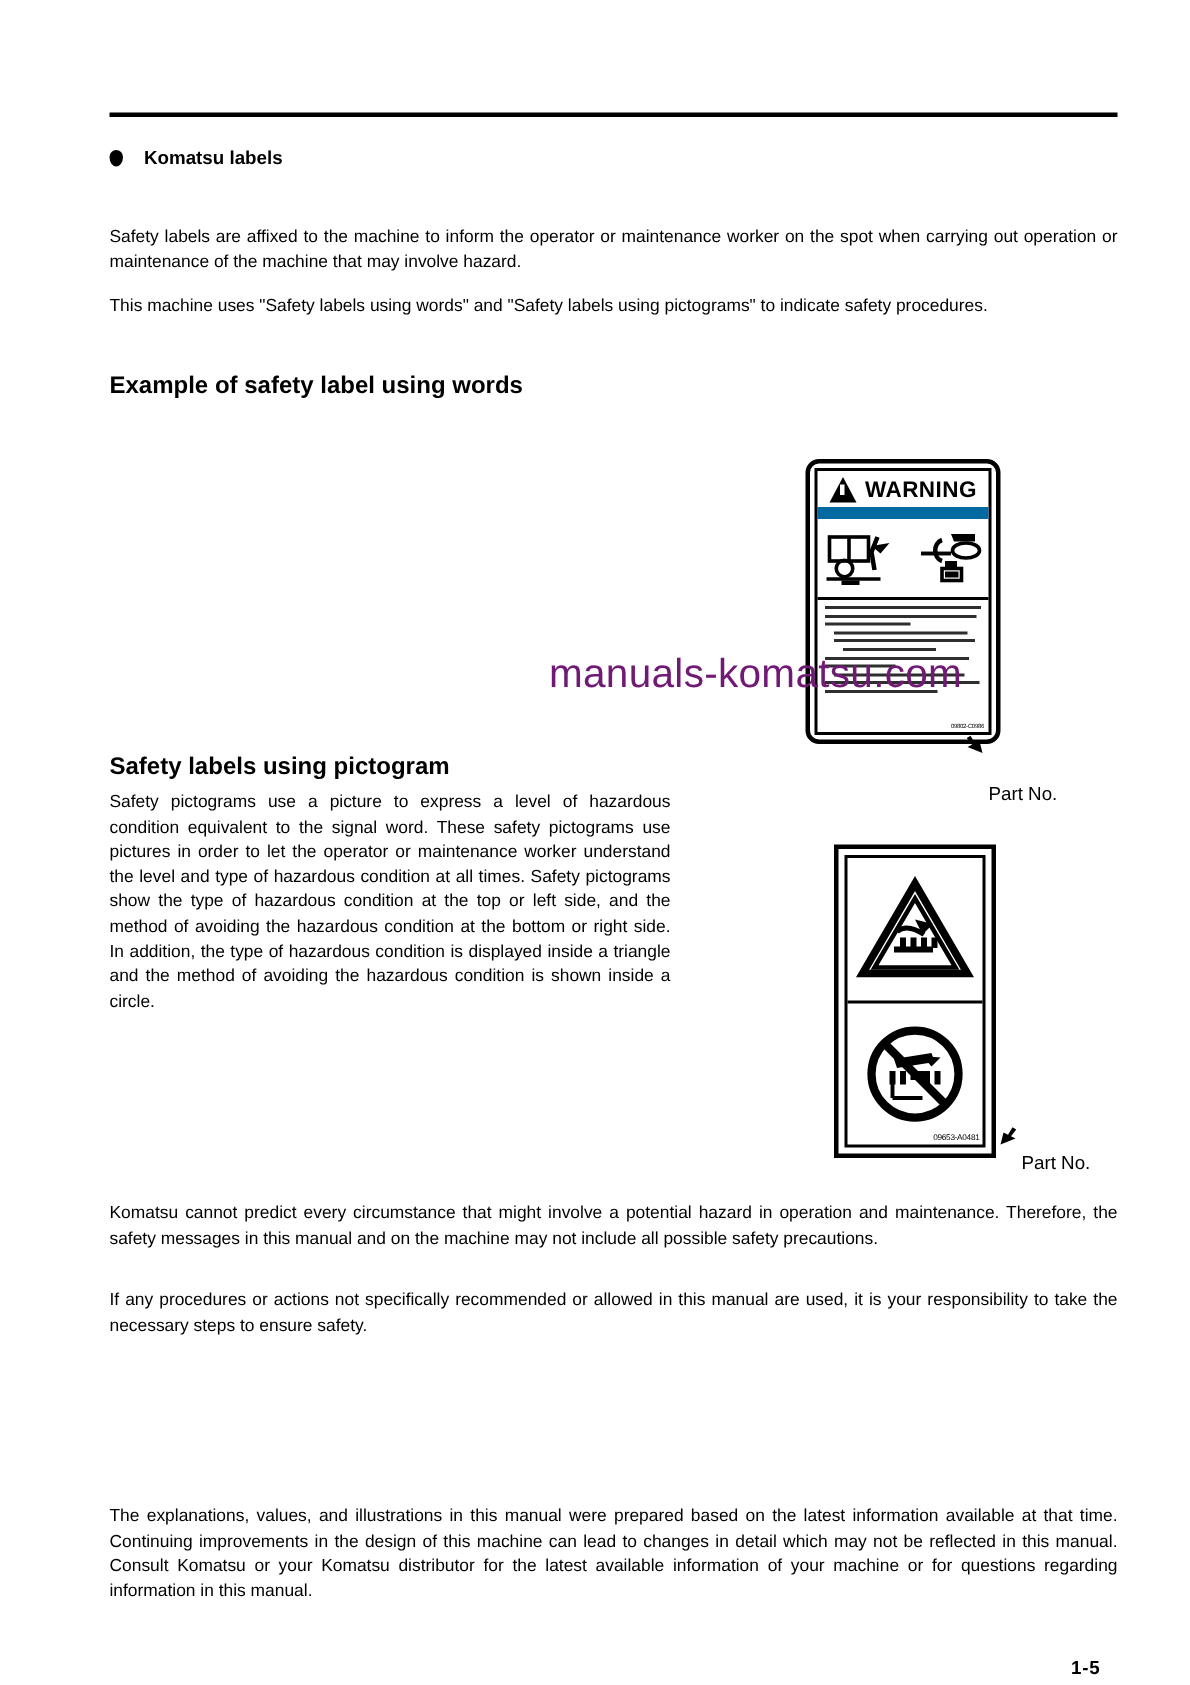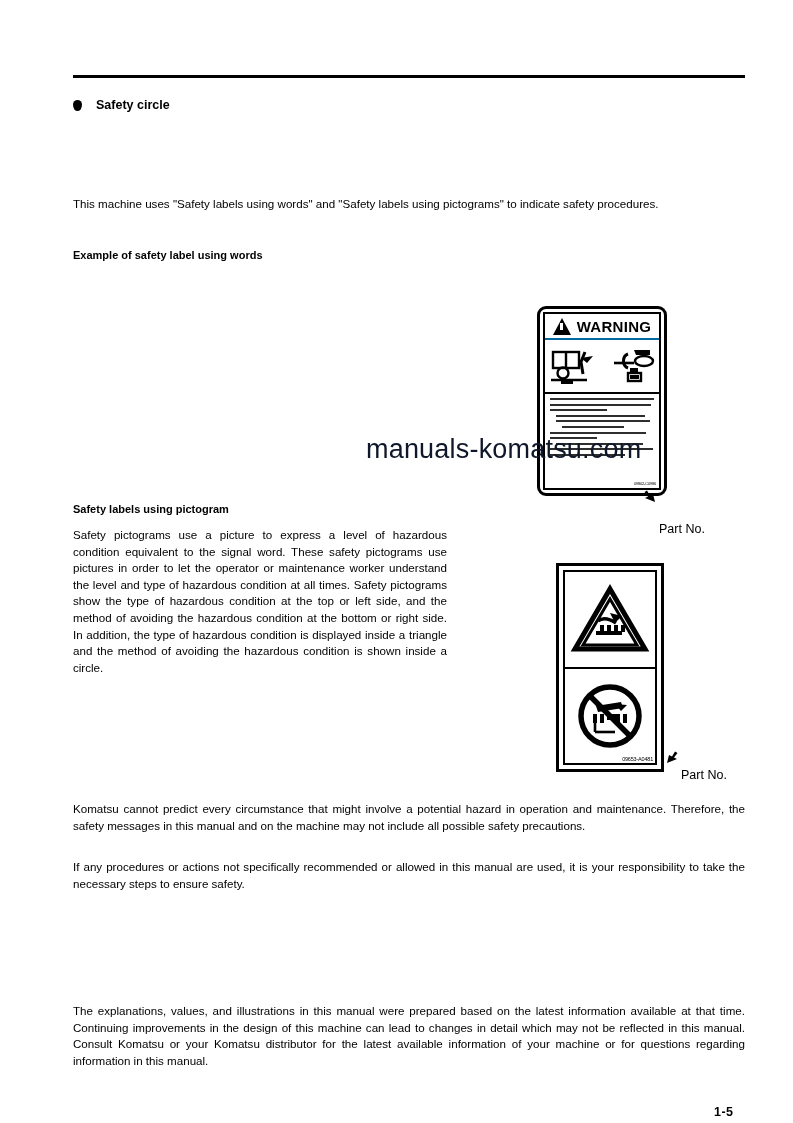--- a/index.html
+++ b/index.html
@@ -78,21 +78,21 @@
     font-size: 11.6px;
     line-height: 16.5px;
     text-align: justify;
     text-justify: inter-word;
   }
   .p-intro1 { left: 73px; top: 150px; width: 672px; }
   .p-intro2 { left: 73px; top: 196px; width: 672px; }
 
   .subhead {
     position: absolute;
-    font-size: 11px;
+    font-size: 16px;
     font-weight: bold;
   }
   .sh-words { left: 73px; top: 249px; }
   .sh-picto { left: 73px; top: 503px; }
 
   .p-picto {
     left: 73px;
     top: 527px;
     width: 374px;
     font-size: 11.6px;
@@ -122,21 +122,21 @@
   .warn-inner {
     width: 100%;
     height: 100%;
     border: 2px solid #000;
     box-sizing: border-box;
     display: flex;
     flex-direction: column;
   }
   .warn-bar {
     height: 24px;
-    border-bottom: 2px solid #0369a1;
+    border-bottom: 8px solid #0369a1;
     display: flex;
     align-items: center;
     justify-content: center;
     gap: 6px;
     flex: 0 0 auto;
   }
   .warn-bar .tri {
     width: 0; height: 0;
     border-left: 9px solid transparent;
     border-right: 9px solid transparent;
@@ -274,23 +274,24 @@
 </style>
 </head>
 <body>
 
 <div class="page">
 
   <div class="header-rule"></div>
 
   <div class="bullet-heading">
     <span class="bullet-mark"></span>
-    <span class="bullet-heading-text">Safety circle</span>
+    <span class="bullet-heading-text">Komatsu labels</span>
   </div>
 
+  <div class="para p-intro1">Safety labels are affixed to the machine to inform the operator or maintenance worker on the spot when carrying out operation or maintenance of the machine that may involve hazard.</div>
   <div class="para p-intro2">This machine uses "Safety labels using words" and "Safety labels using pictograms" to indicate safety procedures.</div>
 
   <div class="subhead sh-words">Example of safety label using words</div>
 
   <div class="warn-label">
     <div class="warn-inner">
 
       <div class="warn-bar">
         <span class="tri"></span>
         <span class="warn-word">WARNING</span>
@@ -383,17 +384,17 @@
 
   <svg class="arrow-cursor arrow-2" viewBox="0 0 16 16">
     <path d="M3 13 L13 9 L10 7.5 L13.5 3 L11 1.5 L8 6.5 L5 5 Z" fill="#000"></path>
   </svg>
   <div class="partno partno-2">Part No.</div>
 
   <div class="para p-bot1">Komatsu cannot predict every circumstance that might involve a potential hazard in operation and maintenance. Therefore, the safety messages in this manual and on the machine may not include all possible safety precautions.</div>
   <div class="para p-bot2">If any procedures or actions not specifically recommended or allowed in this manual are used, it is your responsibility to take the necessary steps to ensure safety.</div>
   <div class="para p-bot4">The explanations, values, and illustrations in this manual were prepared based on the latest information available at that time.  Continuing  improvements  in the design of this machine can lead to changes in detail which may not be reflected in this manual.  Consult Komatsu or your Komatsu distributor for the latest available information of your machine or for  questions  regarding information in this manual.</div>
 
-  <div class="watermark" style="color: #0f172a;">manuals-komatsu.com</div>
+  <div class="watermark" style="color: #701a75;">manuals-komatsu.com</div>
 
   <div class="footer-page">1-5</div>
 
 </div>
 
 </body></html>

